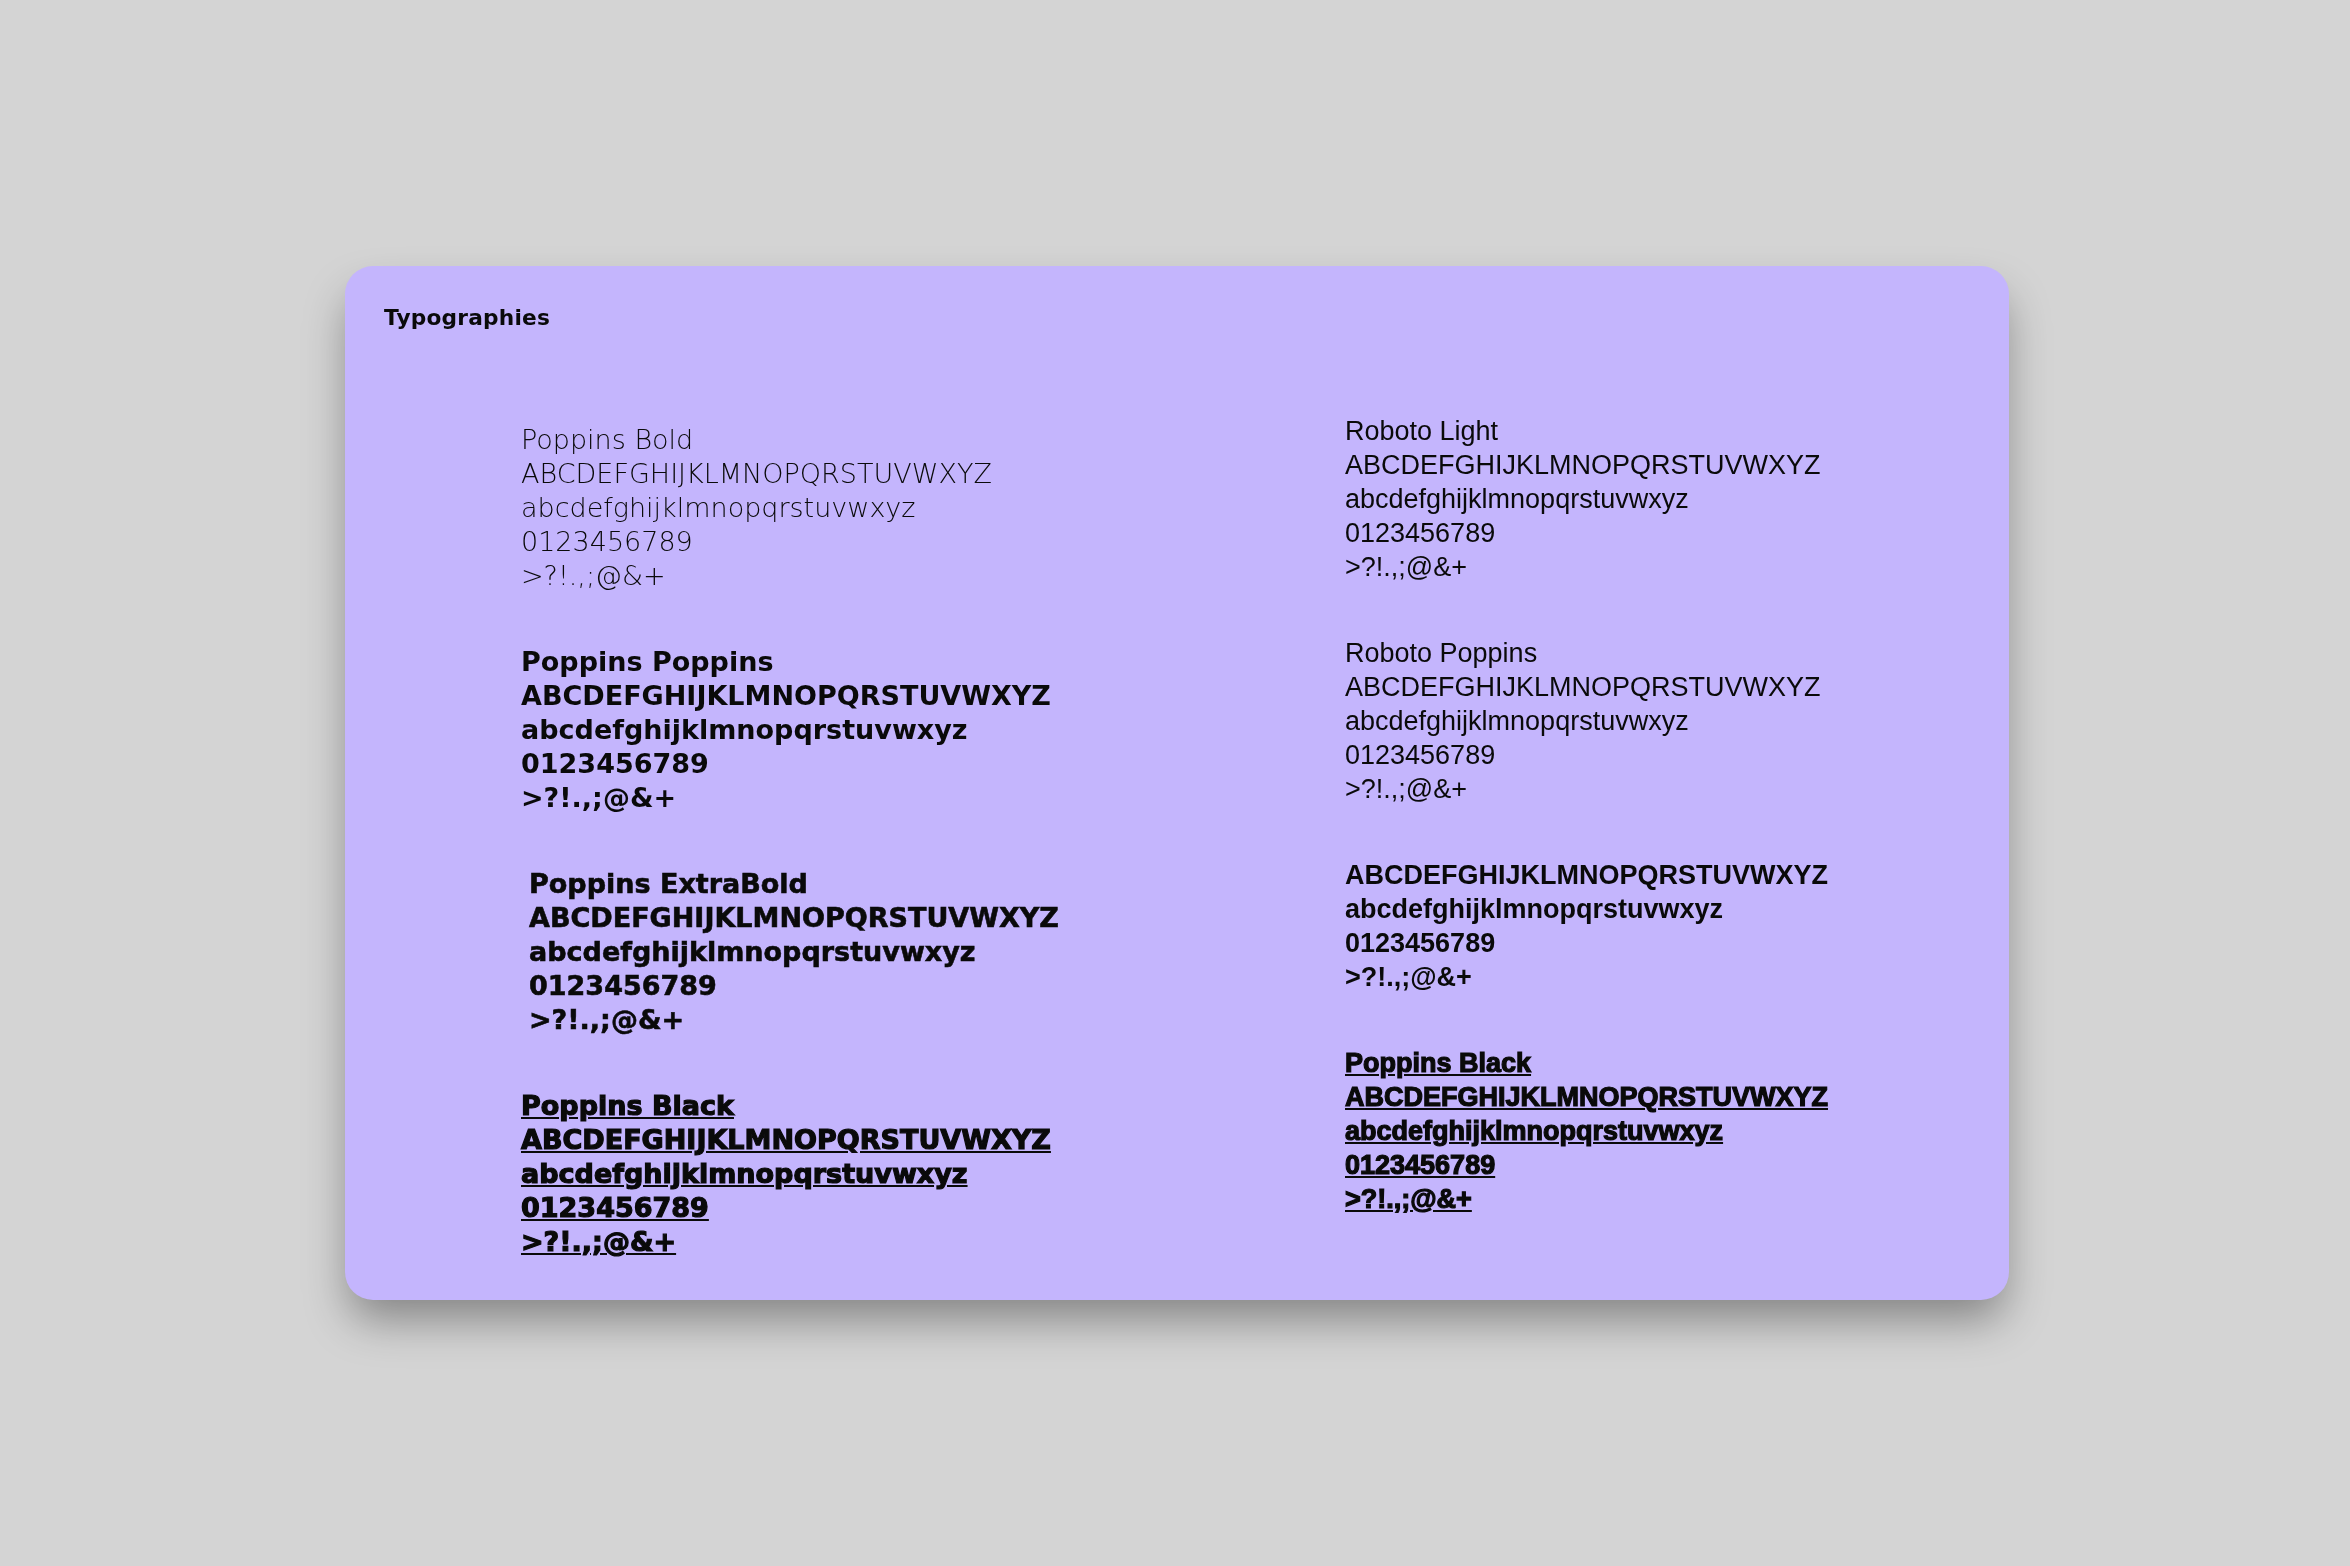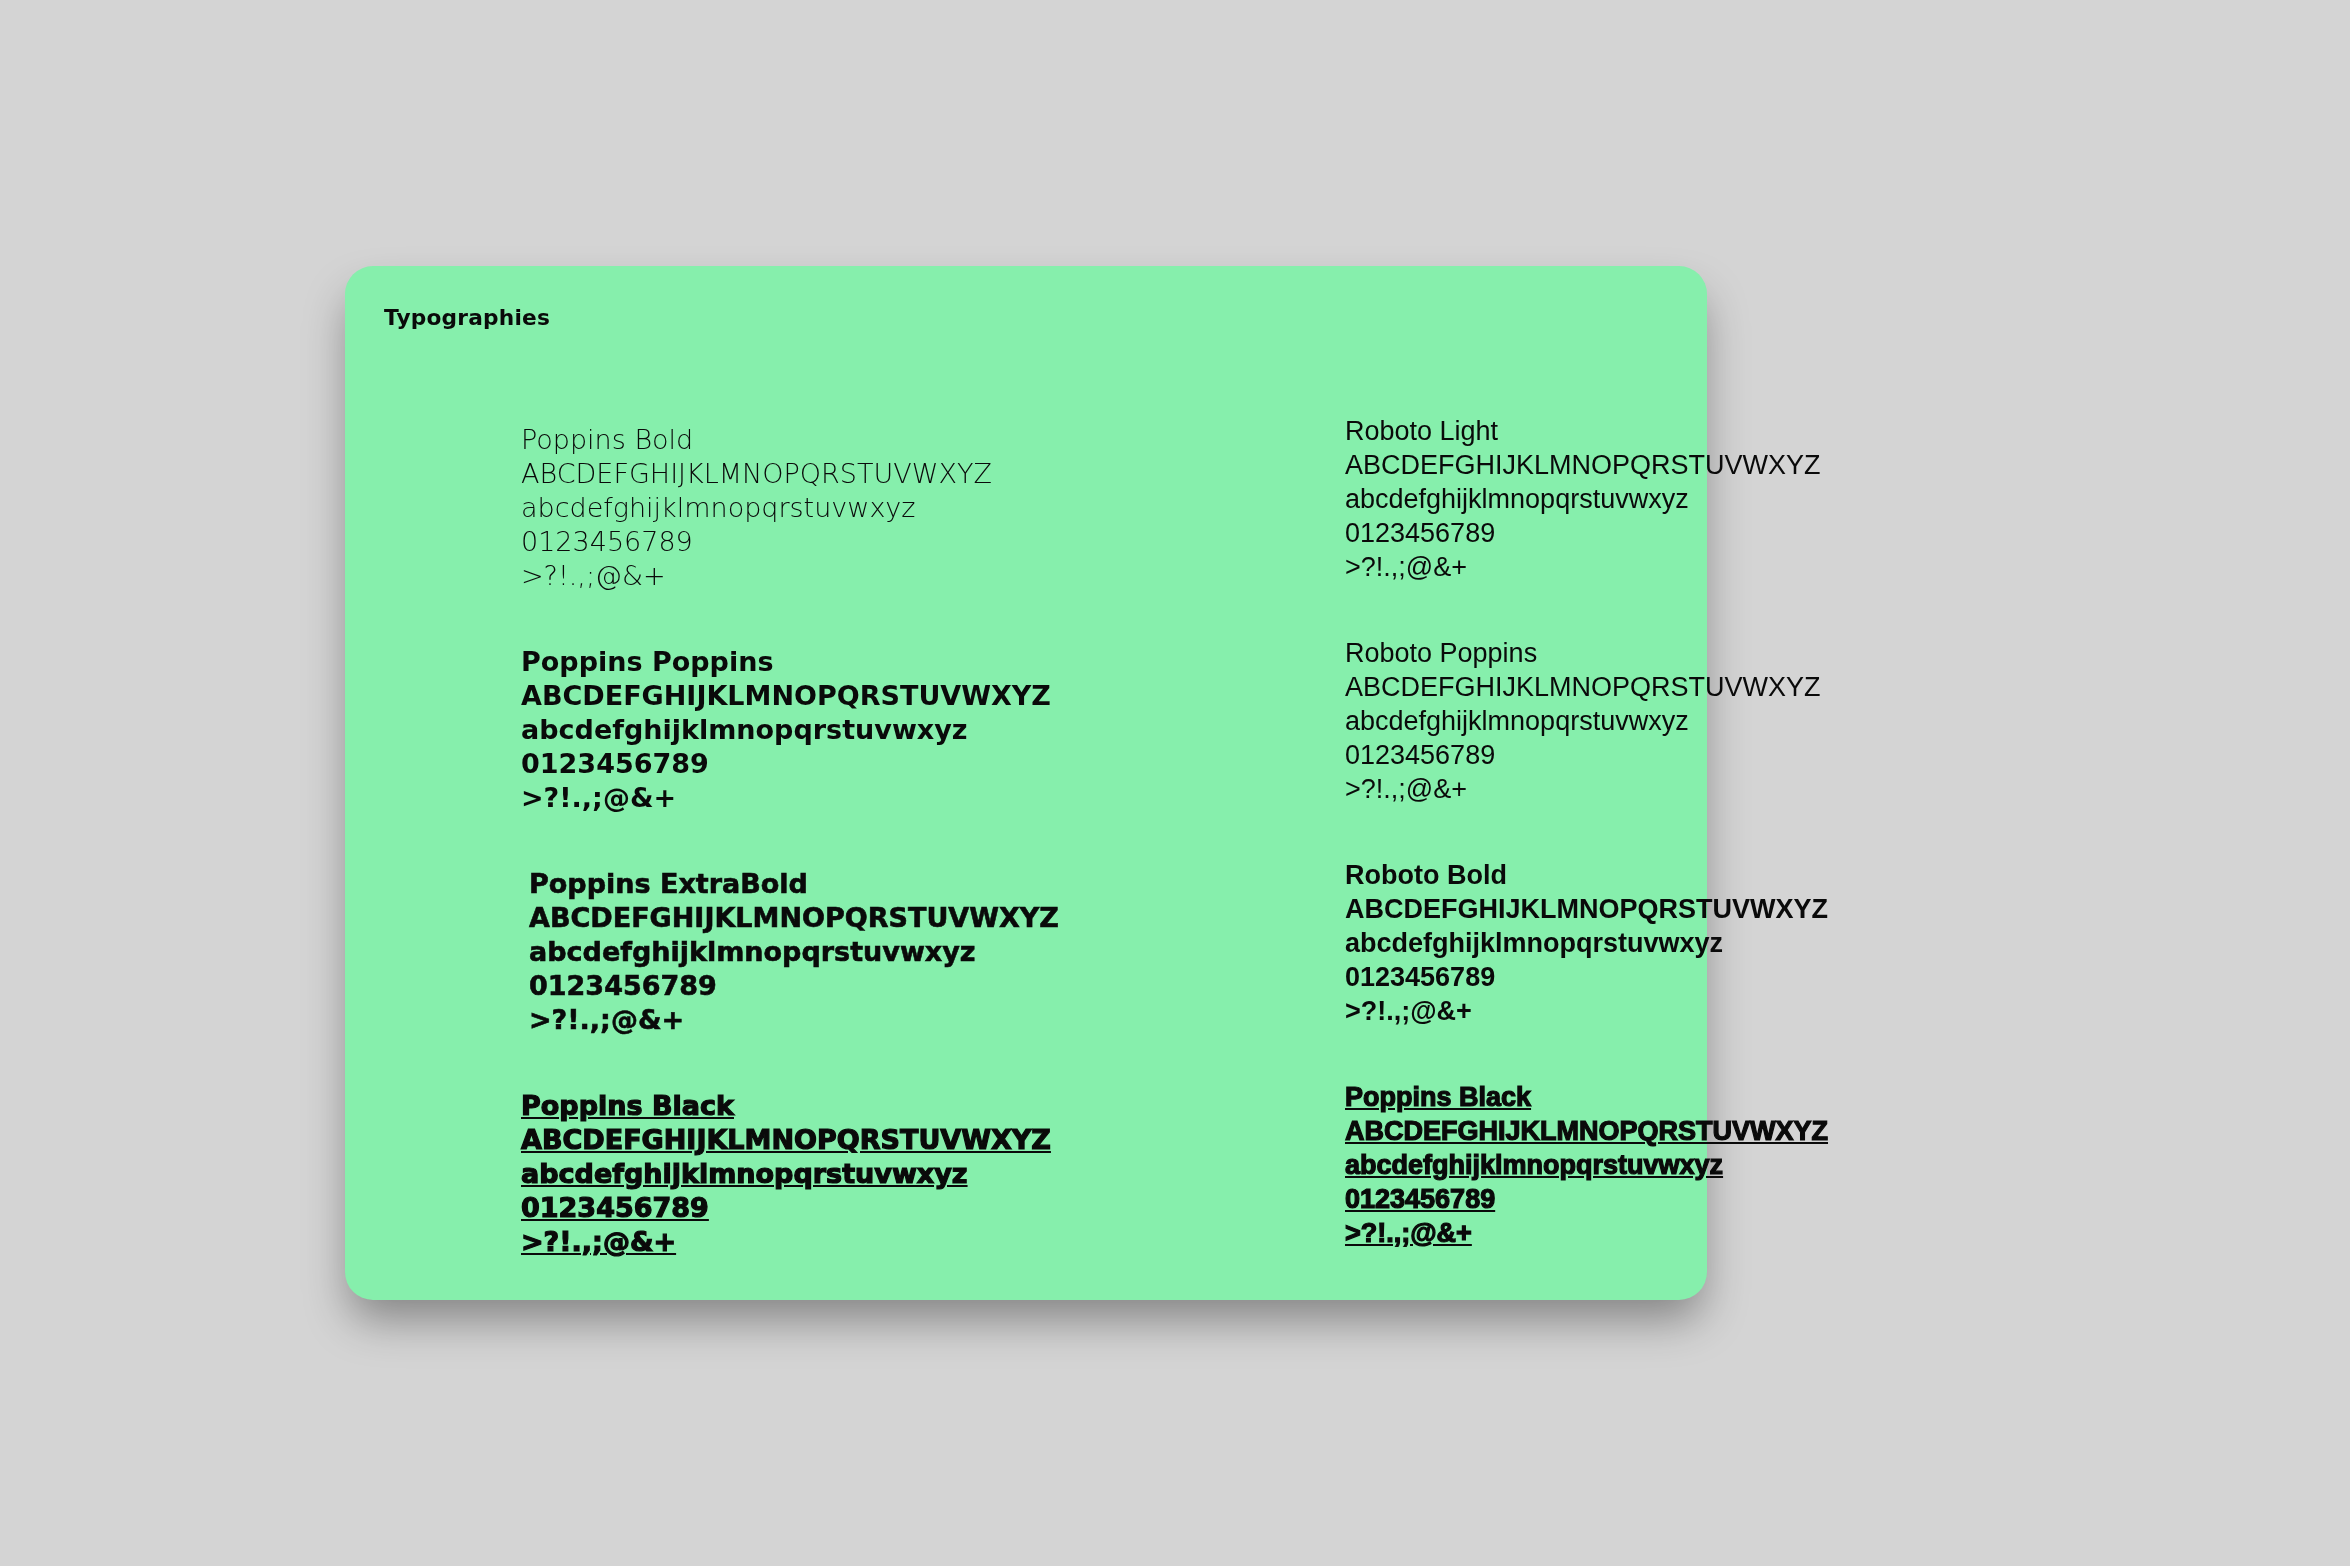--- a/index.html
+++ b/index.html
@@ -15,23 +15,23 @@
     font-family: "DejaVu Sans", sans-serif;
   }
   .canvas {
     position: absolute;
     inset: 0;
   }
   .card {
     position: absolute;
     left: 345px;
     top: 266px;
-    width: 1362px;
+    width: 1664px;
     height: 1034px;
-    background: #86efac;
+    background: #c4b5fd;
     border-radius: 28px;
     box-shadow: 0 24.5px 45px -5.6px rgba(0, 0, 0, 0.38);
   }
   .card-title {
     position: absolute;
     left: 39px;
     top: 40px;
     font-family: "DejaVu Sans", sans-serif;
     font-weight: 700;
     font-size: 21.7px;
@@ -126,21 +126,20 @@
 
       <section class="font-section w-regular">
         <div class="line">Roboto Poppins</div>
         <div class="line">ABCDEFGHIJKLMNOPQRSTUVWXYZ</div>
         <div class="line">abcdefghijklmnopqrstuvwxyz</div>
         <div class="line">0123456789</div>
         <div class="line">&gt;?!.,;@&amp;+</div>
       </section>
 
       <section class="font-section w-bold">
-        <div class="line">Roboto Bold</div>
         <div class="line">ABCDEFGHIJKLMNOPQRSTUVWXYZ</div>
         <div class="line">abcdefghijklmnopqrstuvwxyz</div>
         <div class="line">0123456789</div>
         <div class="line">&gt;?!.,;@&amp;+</div>
       </section>
 
       <section class="font-section w-black">
         <div class="line">Poppins Black</div>
         <div class="line">ABCDEFGHIJKLMNOPQRSTUVWXYZ</div>
         <div class="line">abcdefghijklmnopqrstuvwxyz</div>

